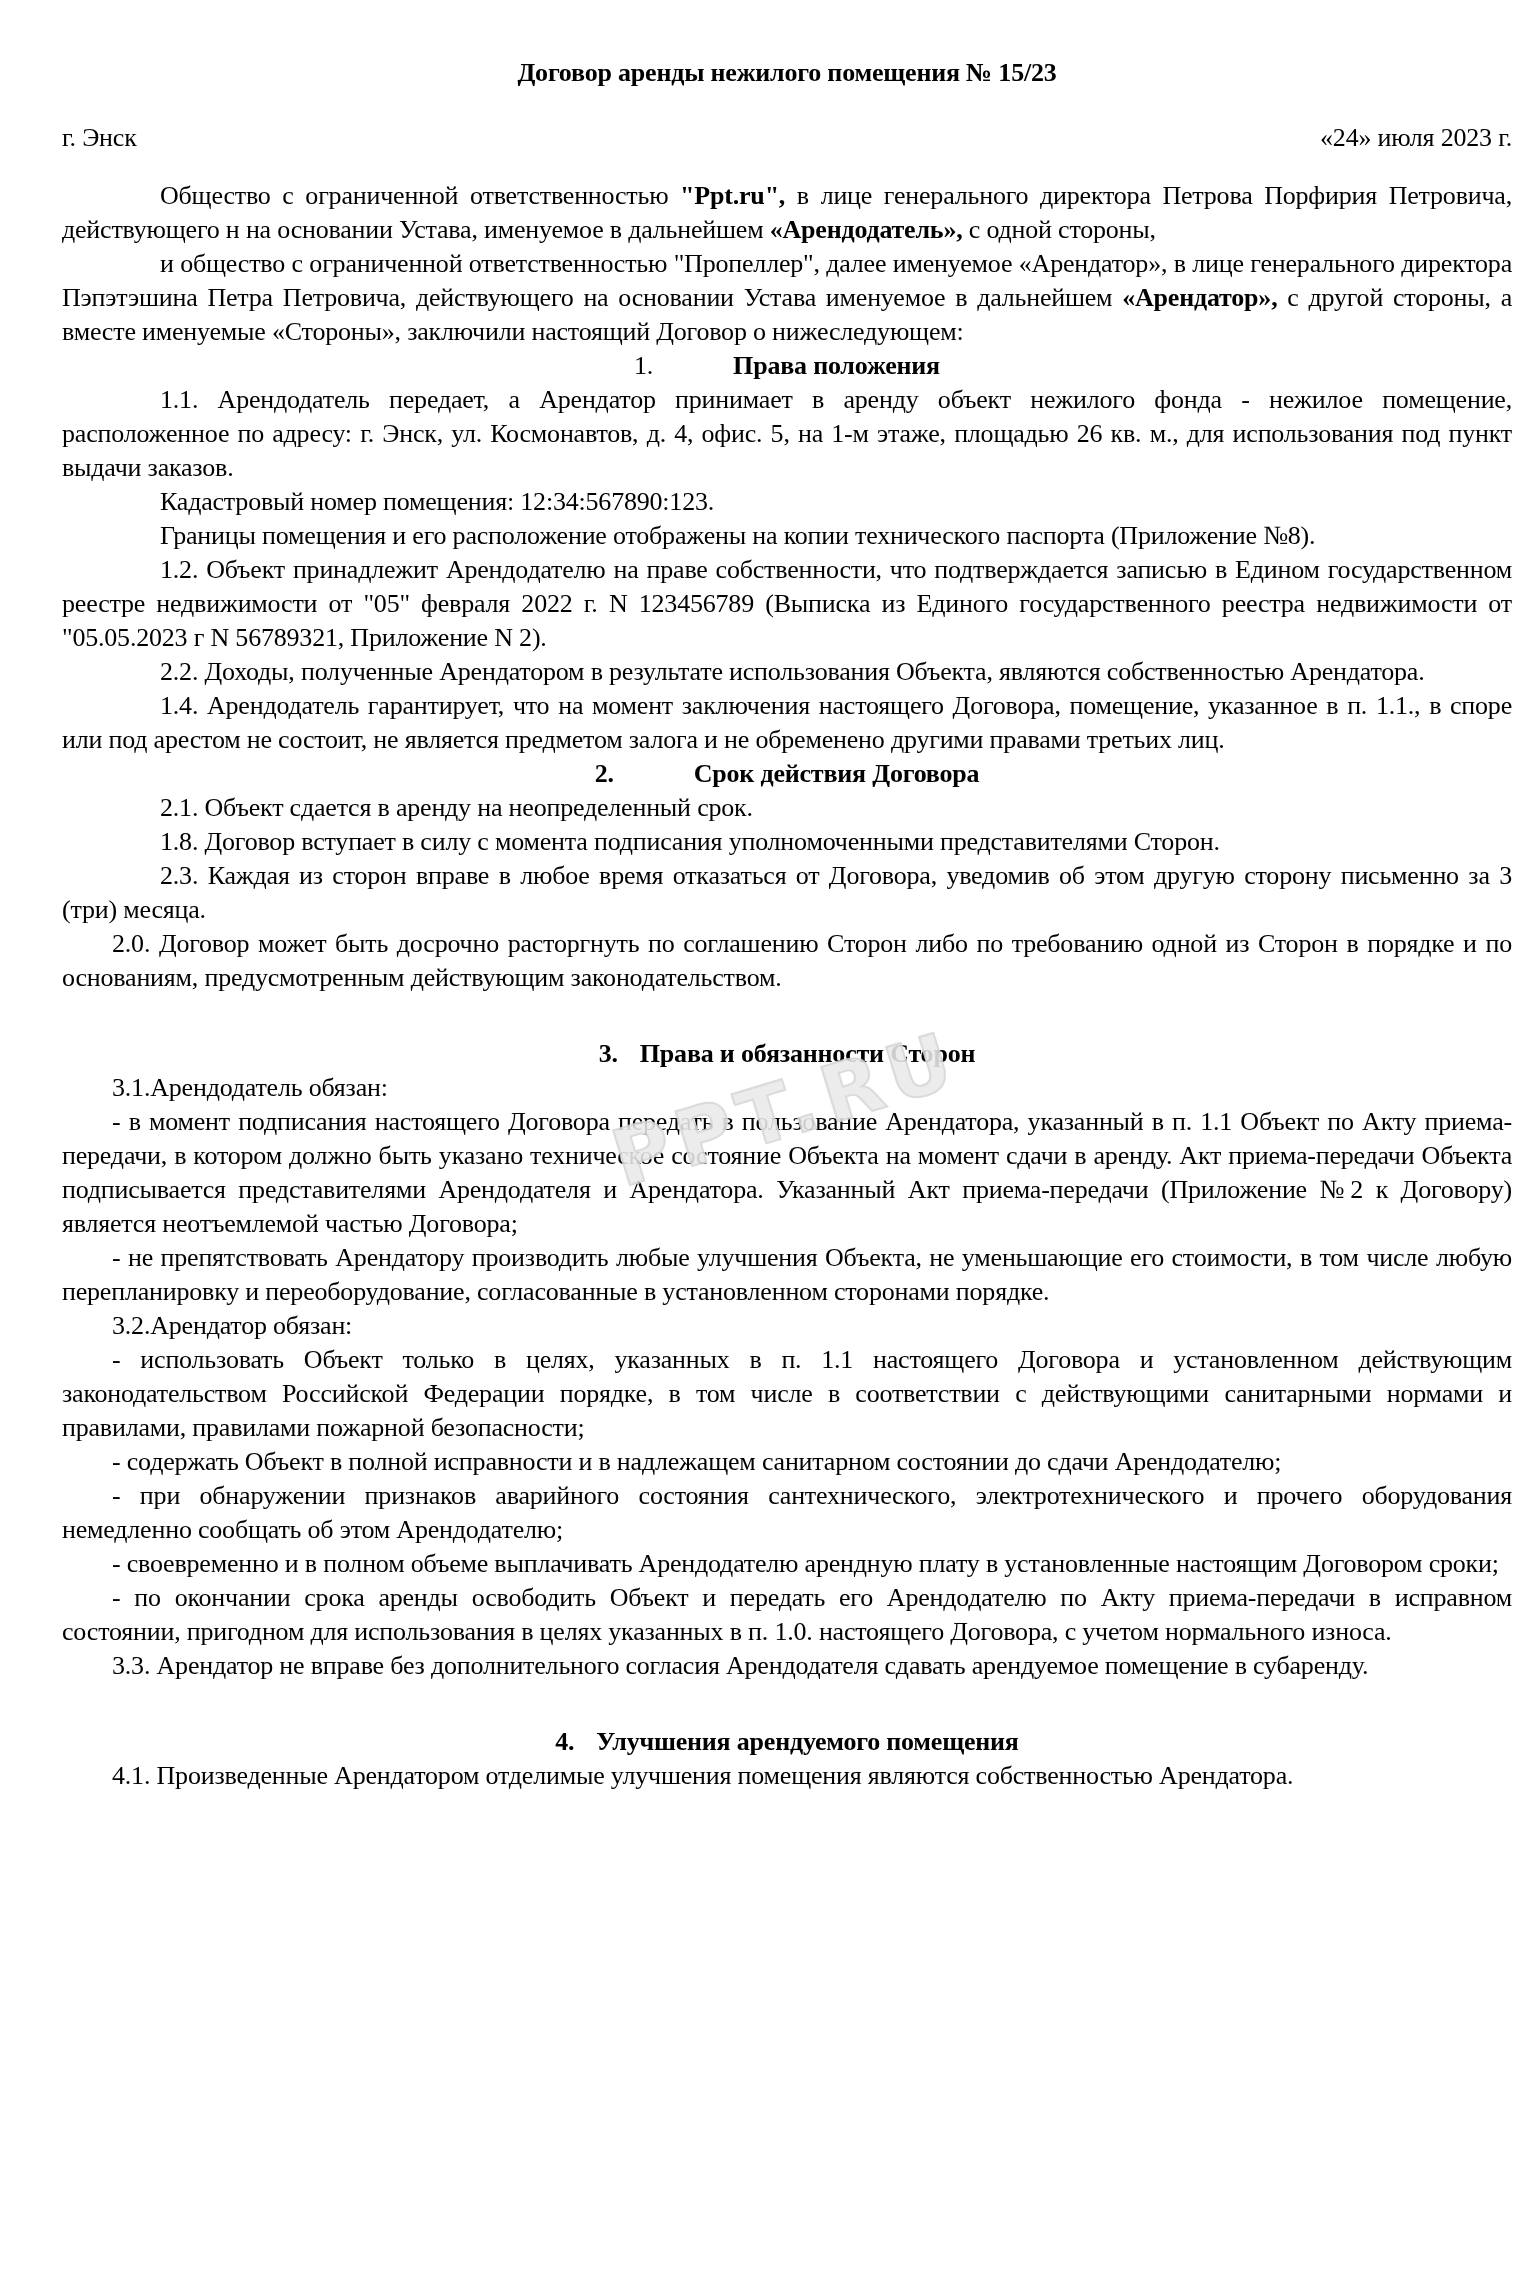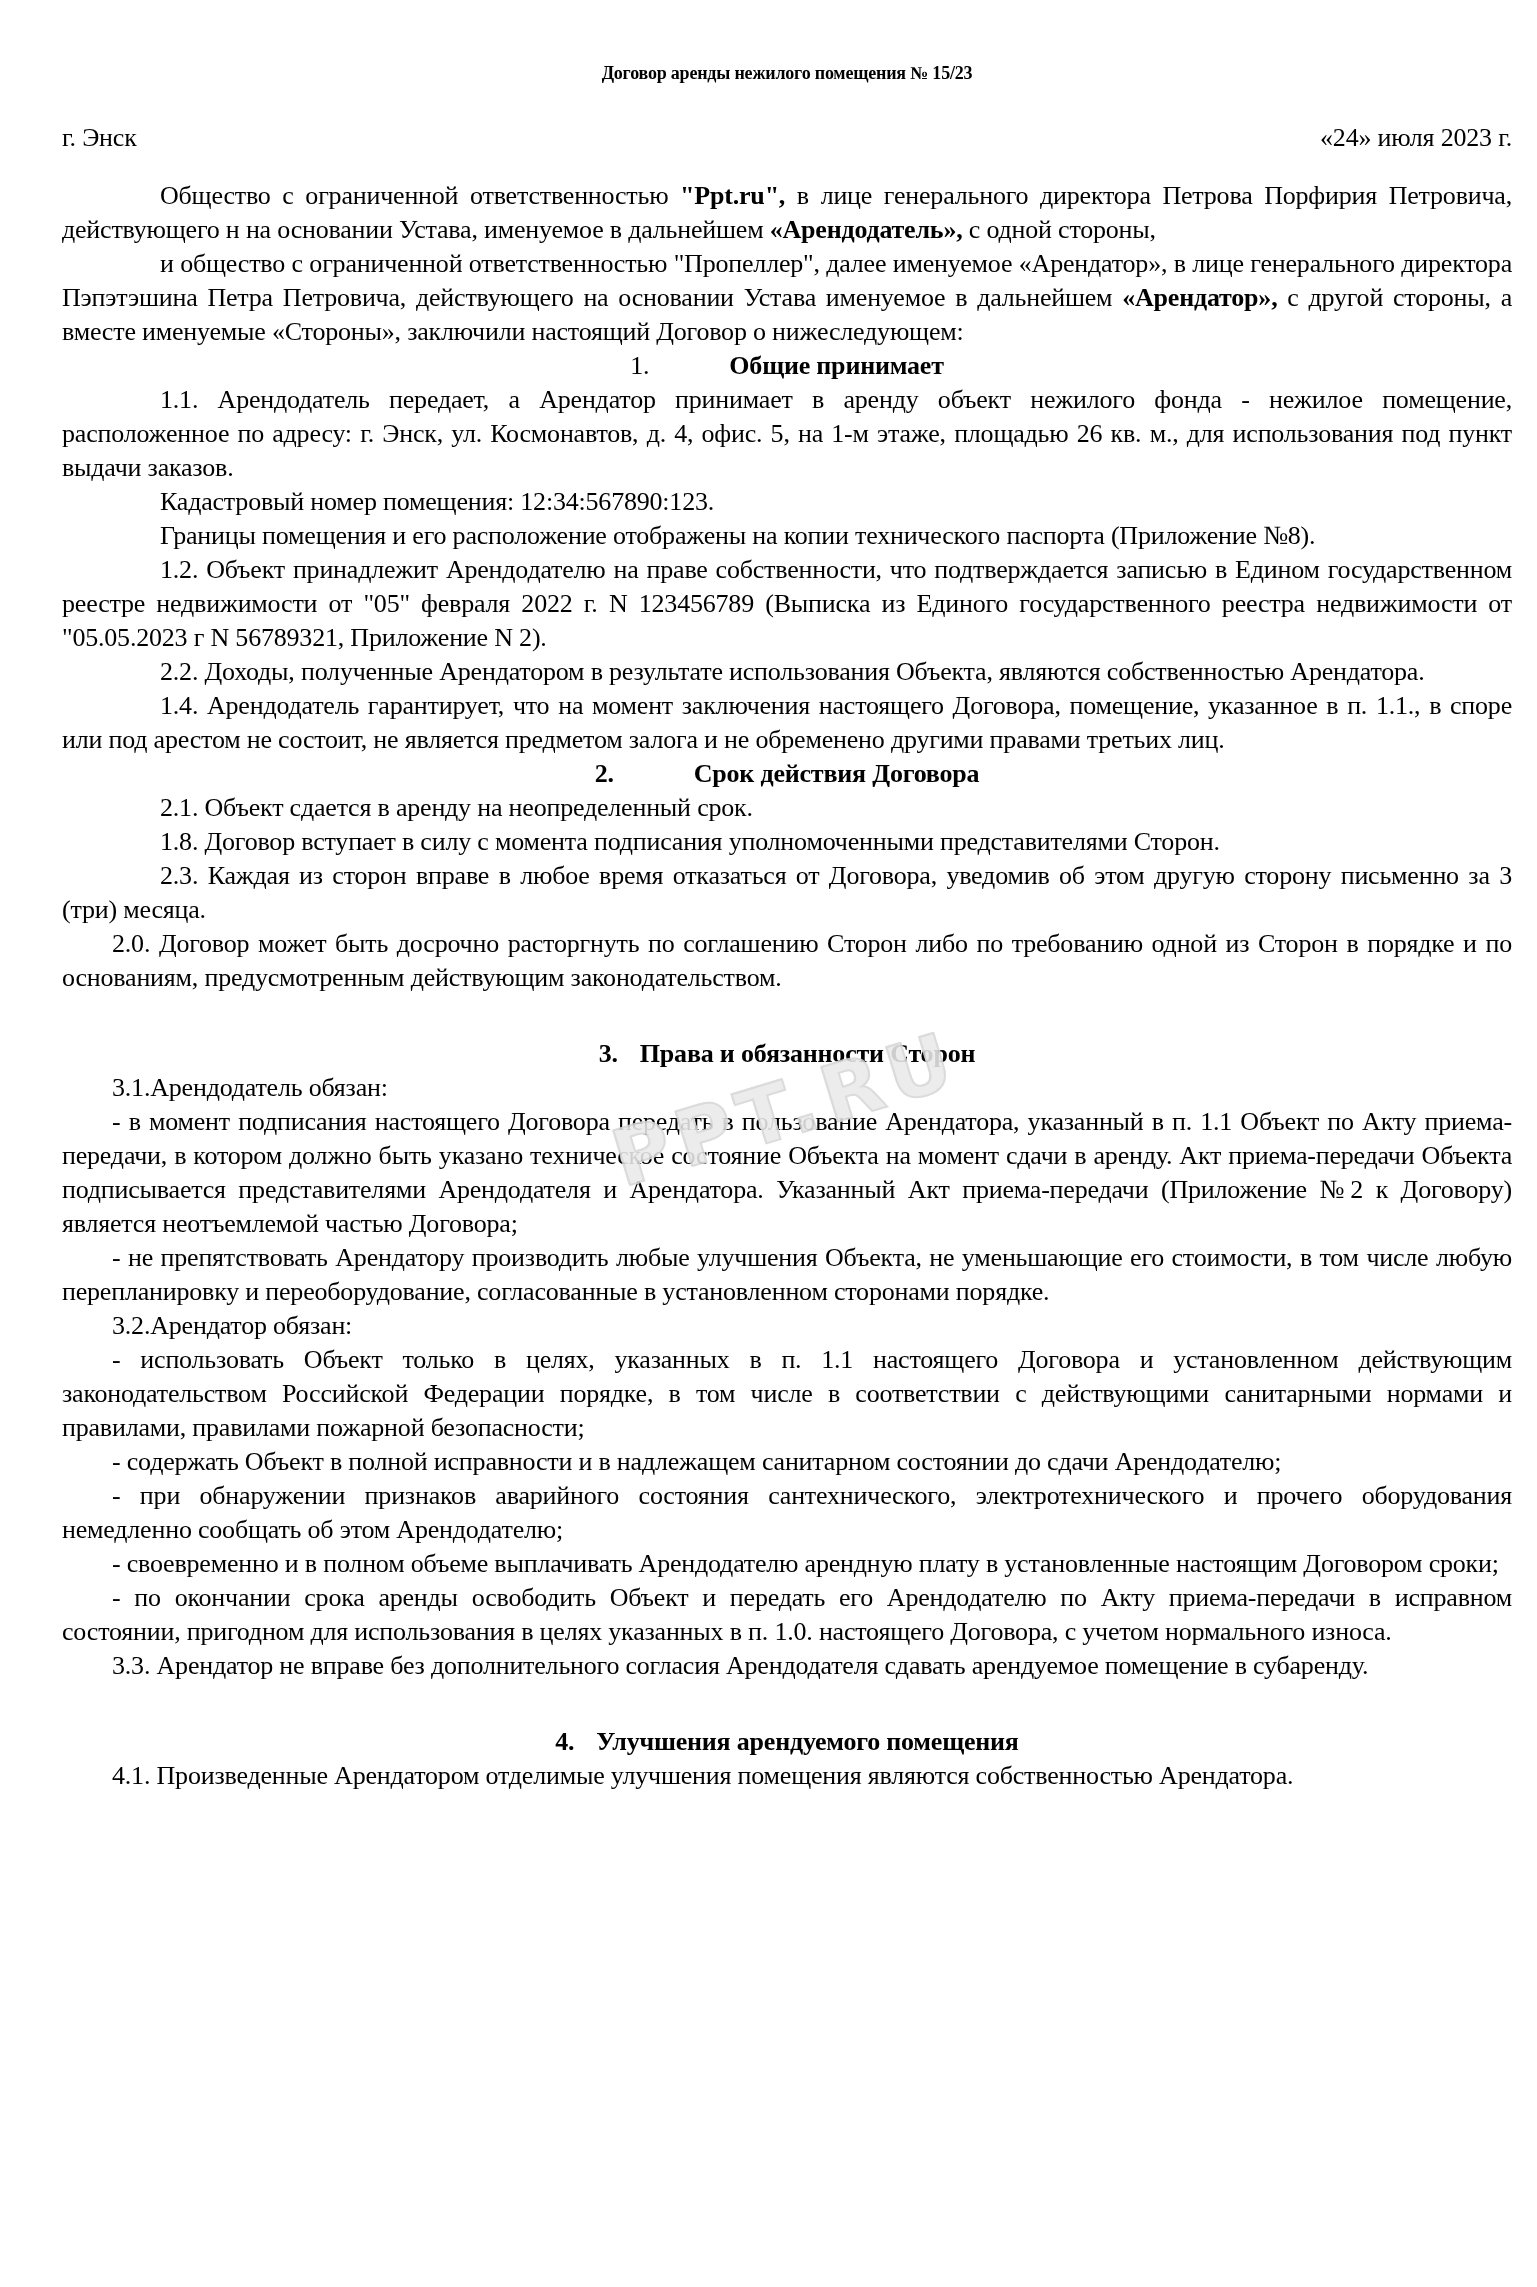--- a/index.html
+++ b/index.html
@@ -19,21 +19,21 @@
     letter-spacing: -0.2px;
     padding: 56px 25px 0 62px;
     overflow: hidden;
   }
 
   .content { position: relative; z-index: 1; }
 
   .doc-title {
     text-align: center;
     font-weight: bold;
-    font-size: 18px;
+    font-size: 26px;
     margin-bottom: 31px;
     white-space: nowrap;
   }
 
   .dateline {
     display: flex;
     justify-content: space-between;
     margin-bottom: 24px;
     text-align: right;
   }
@@ -87,21 +87,21 @@
 
     <div class="dateline">
       <span>г. Энск</span>
       <span>«24» июля 2023 г.</span>
     </div>
 
     <p class="body ind-lg"><span>Общество с ограниченной ответственностью </span><b class="seg">"Ppt.ru",</b><span> в лице генерального директора Петрова Порфирия Петровича, действующего н на основании Устава, именуемое в дальнейшем </span><b class="seg">«Арендодатель»,</b><span> с одной стороны,</span></p>
 
     <p class="body ind-lg"><span>и общество с ограниченной ответственностью "Пропеллер", далее именуемое «Арендатор», в лице генерального директора Пэпэтэшина Петра Петровича, действующего на основании Устава именуемое в дальнейшем </span><b class="seg">«Арендатор»,</b><span> с другой стороны, а вместе именуемые «Стороны», заключили настоящий Договор о нижеследующем:</span></p>
 
-    <div class="hx"><span class="hnum-wide hnum-regular">1.</span><span>Общие принимает</span></div>
+    <div class="hx"><span class="hnum-wide hnum-regular">1.</span><span>Права положения</span></div>
 
     <p class="body ind-lg">1.1. Арендодатель передает, а Арендатор принимает в аренду объект нежилого фонда - нежилое помещение, расположенное по адресу:  г. Энск, ул. Космонавтов, д. 4, офис. 5, на 1-м этаже, площадью 26 кв. м., для использования под пункт выдачи заказов.</p>
     <p class="body ind-lg">Кадастровый номер помещения: 12:34:567890:123.</p>
     <p class="body ind-lg">Границы помещения и его расположение отображены на копии технического паспорта (Приложение №8).</p>
     <p class="body ind-lg">1.2. Объект принадлежит Арендодателю на праве собственности, что подтверждается записью в Едином государственном реестре недвижимости от "05" февраля 2022 г. N 123456789 (Выписка из Единого государственного реестра недвижимости от "05.05.2023 г N 56789321, Приложение N 2).</p>
     <p class="body ind-lg">2.2. Доходы, полученные Арендатором в результате использования Объекта, являются собственностью Арендатора.</p>
     <p class="body ind-lg">1.4. Арендодатель гарантирует, что на момент заключения настоящего Договора, помещение, указанное в п. 1.1., в споре или под арестом не состоит, не является предметом залога и не обременено другими правами третьих лиц.</p>
 
     <div class="hx"><span class="hnum-wide">2.</span><span>Срок действия Договора</span></div>
 

